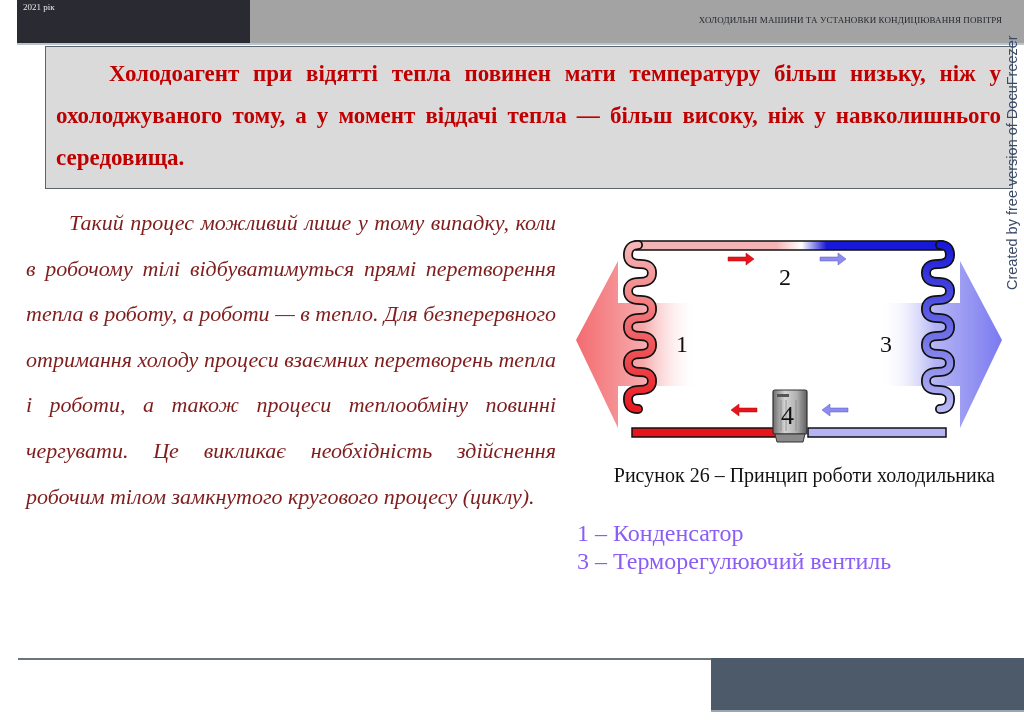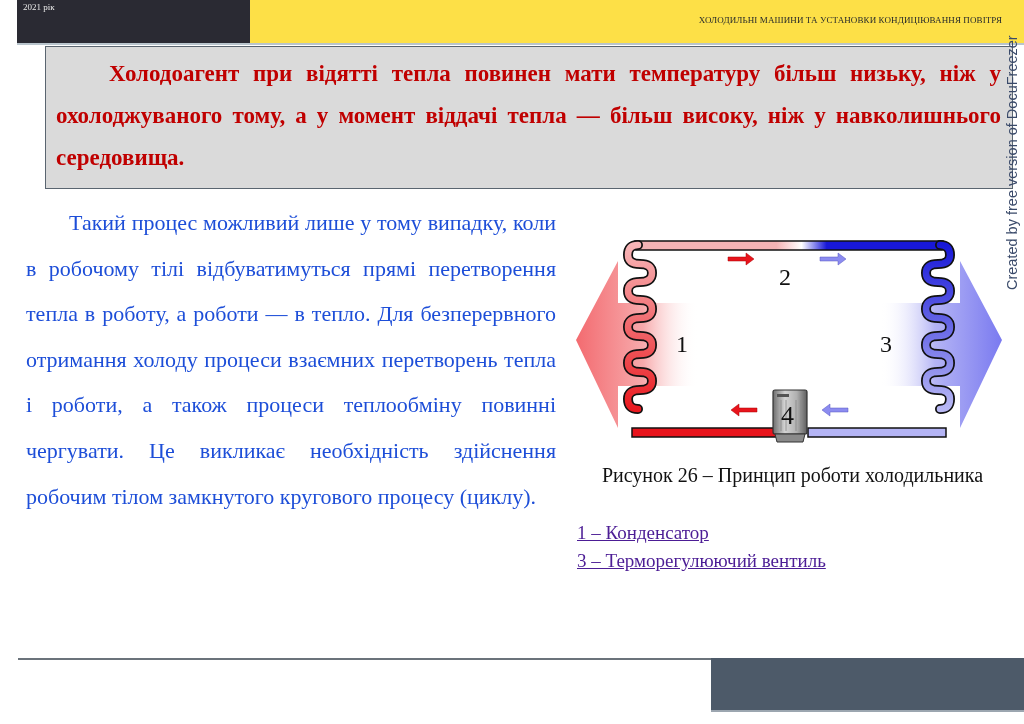--- a/index.html
+++ b/index.html
@@ -11,53 +11,54 @@
     .header-dark {
       position: absolute; left: 17px; top: 0; width: 233px; height: 43px;
       background: #2a2a33;
       text-align: right;
     }
     .header-year {
       position: absolute; left: 6px; top: 2px; color: #e8e8e8; font-size: 9px;
     }
     .header-slate {
       position: absolute; left: 250px; top: 0; width: 774px; height: 43px;
-      background: #fde047;
+      background: #a3a3a3;
     }
     .header-title {
       position: absolute; right: 22px; top: 15px; color: #1e232a; font-size: 9px;
       letter-spacing: 0.1px; white-space: nowrap;
     }
     .header-rule {
       position: absolute; left: 17px; top: 43px; width: 1007px; height: 2px;
       background: #b8c4cc;
     }
     .callout {
       position: absolute; left: 45px; top: 46px; width: 968px; height: 143px;
       background: #dadada; border: 1.5px solid #5a6570; box-sizing: border-box;
     }
     .callout-text {
       position: absolute; left: 10px; top: 6px; width: 945px;
       color: #c00000; font-weight: bold; font-size: 23px; line-height: 42px;
       text-align: justify; text-indent: 53px;
     }
     .body-text {
       position: absolute; left: 26px; top: 200px; width: 530px;
-      font-size: 22px; line-height: 45.6px; color: #1d4ed8; text-align: justify;
+      font-size: 22px; line-height: 45.6px; color: #7f1d1d; text-align: justify;
       text-indent: 43px;
+      font-style: italic;
     }
     .diagram {
       position: absolute; left: 576px; top: 228px; width: 426px; height: 222px;
     }
     .figure-caption {
       position: absolute; left: 590px; top: 462px; width: 405px;
-      font-size: 20px; line-height: 26px; text-align: center; color: #111;
+      font-size: 20px; line-height: 26px; text-align: right; color: #111;
     }
     .legend {
-      position: absolute; left: 577px; top: 519px; font-size: 19px; line-height: 28px; color: #4c1d95; text-decoration: underline;
+      position: absolute; left: 577px; top: 519px; font-size: 24px; line-height: 28px; color: #8b5cf6;
     }
     .legend div { white-space: nowrap; }
     .footer-rule {
       position: absolute; left: 18px; top: 658px; width: 695px; height: 1.5px; background: #6b737b;
     }
     .footer-block {
       position: absolute; left: 711px; top: 658px; width: 313px; height: 53px; background: #4d5a69;
     }
     .footer-block-edge {
       position: absolute; left: 711px; top: 710px; width: 313px; height: 2px; background: #9ca6b0;

